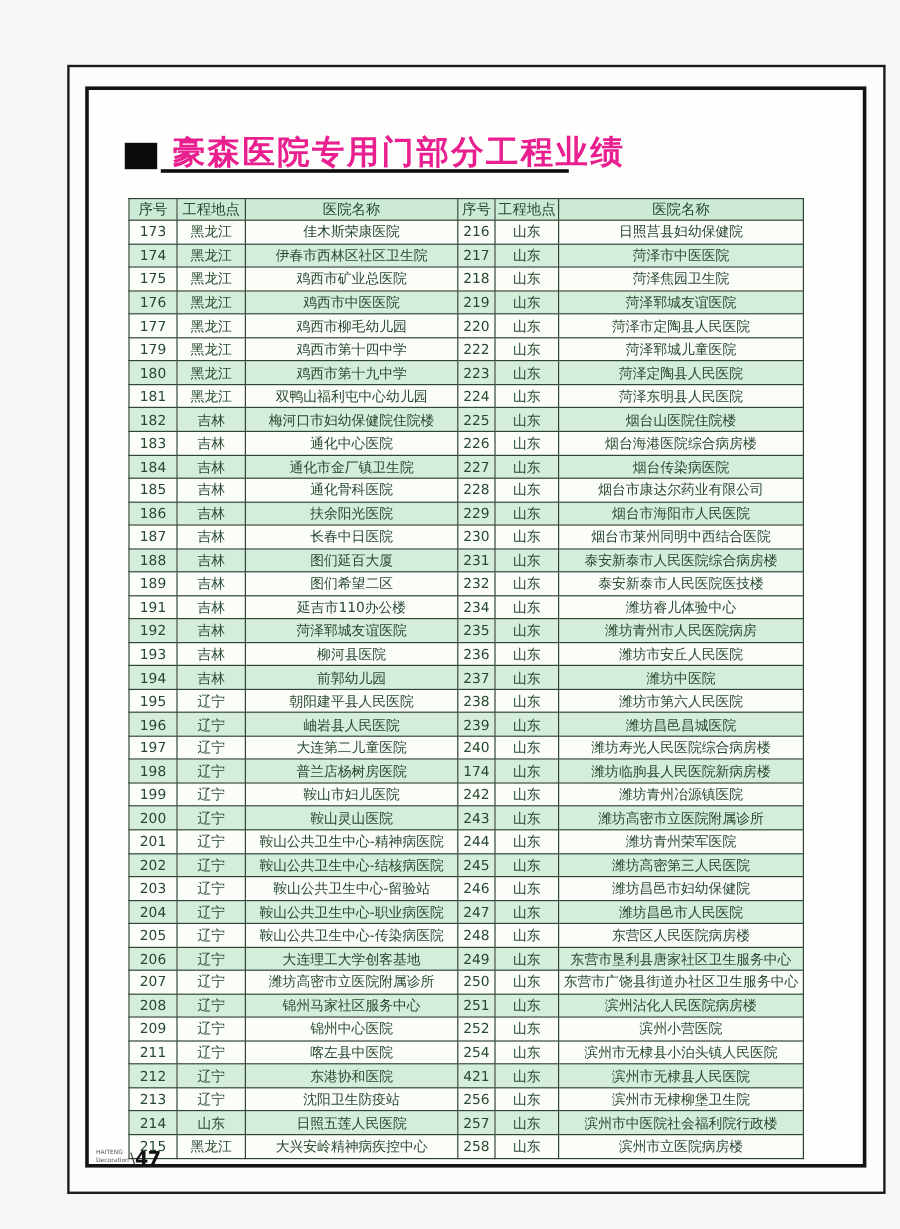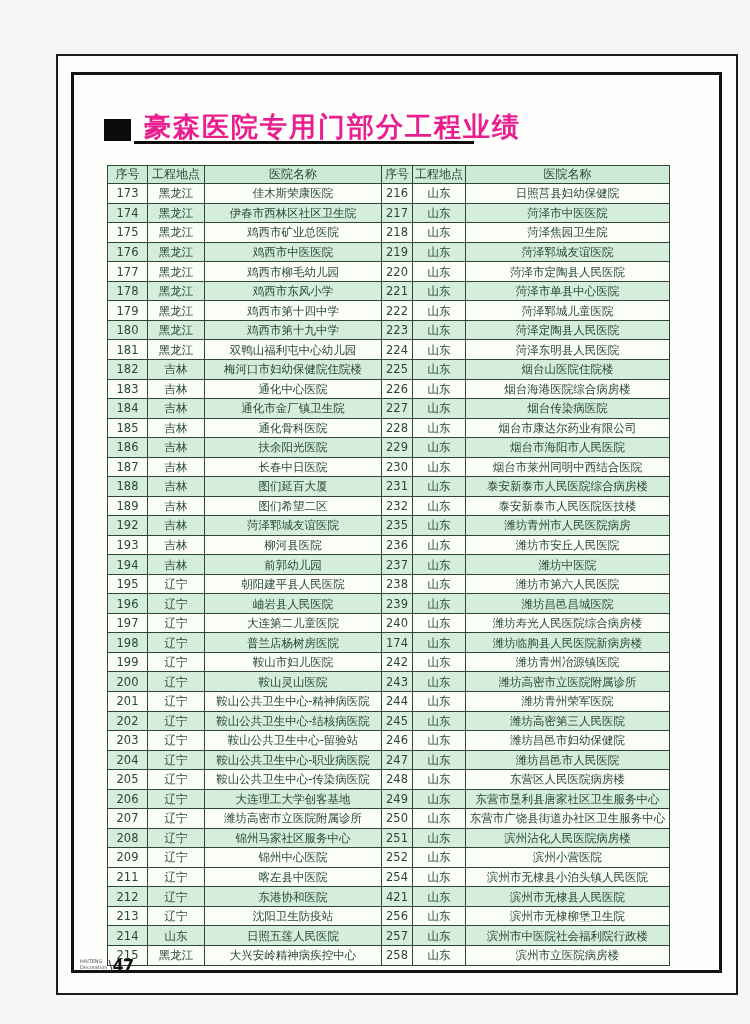--- a/index.html
+++ b/index.html
@@ -175,28 +175,20 @@
             <td>菏泽郓城友谊医院</td>
           </tr>
           <tr class="white">
             <td>177</td>
             <td>黑龙江</td>
             <td>鸡西市柳毛幼儿园</td>
             <td>220</td>
             <td>山东</td>
             <td>菏泽市定陶县人民医院</td>
           </tr>
-          <tr class="green">
-            <td>178</td>
-            <td>黑龙江</td>
-            <td>鸡西市东风小学</td>
-            <td>221</td>
-            <td>山东</td>
-            <td>菏泽市单县中心医院</td>
-          </tr>
           <tr class="white">
             <td>179</td>
             <td>黑龙江</td>
             <td>鸡西市第十四中学</td>
             <td>222</td>
             <td>山东</td>
             <td>菏泽郓城儿童医院</td>
           </tr>
           <tr class="green">
             <td>180</td>
@@ -270,20 +262,28 @@
             <td>山东</td>
             <td>泰安新泰市人民医院综合病房楼</td>
           </tr>
           <tr class="white">
             <td>189</td>
             <td>吉林</td>
             <td>图们希望二区</td>
             <td>232</td>
             <td>山东</td>
             <td>泰安新泰市人民医院医技楼</td>
+          </tr>
+          <tr class="white">
+            <td>191</td>
+            <td>吉林</td>
+            <td>延吉市110办公楼</td>
+            <td>234</td>
+            <td>山东</td>
+            <td>潍坊睿儿体验中心</td>
           </tr>
           <tr class="green">
             <td>192</td>
             <td>吉林</td>
             <td>菏泽郓城友谊医院</td>
             <td>235</td>
             <td>山东</td>
             <td>潍坊青州市人民医院病房</td>
           </tr>
           <tr class="white">

